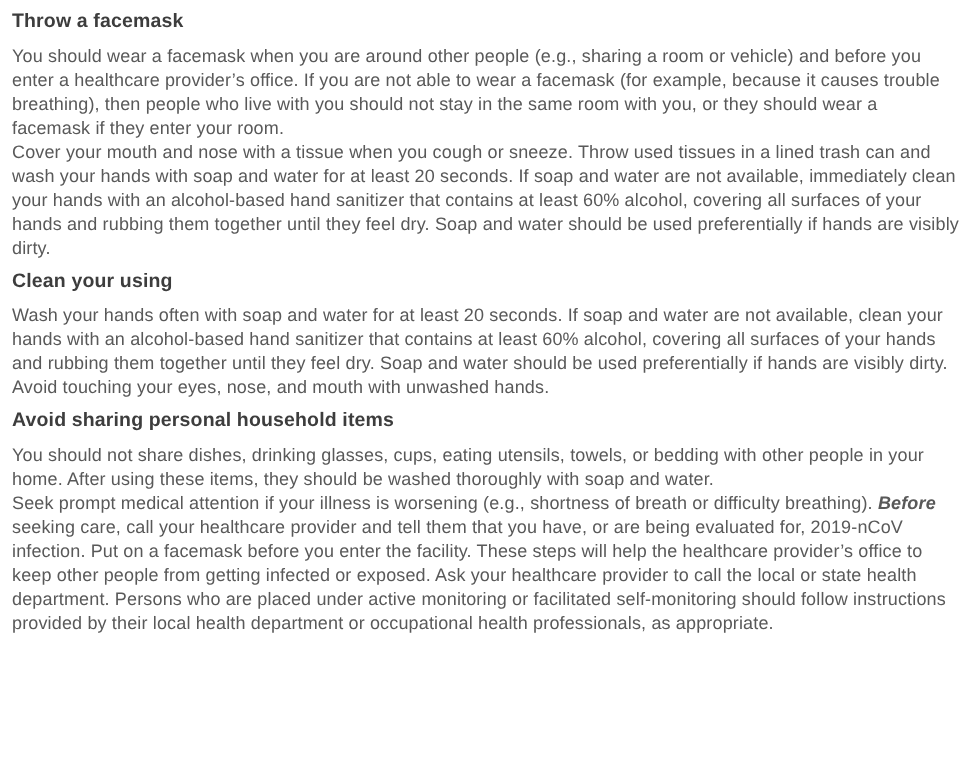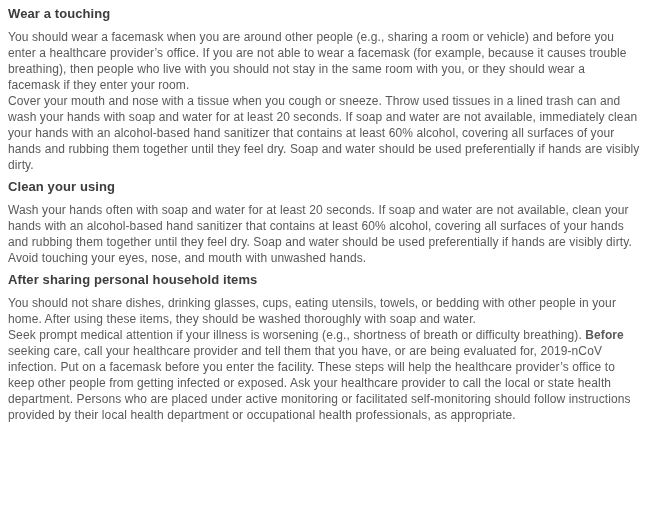--- a/index.html
+++ b/index.html
@@ -30,43 +30,43 @@
     letter-spacing: 0.1px;
   }
   .doc section:first-child h3 { margin-top: 0; }
   .doc p {
     margin: 0;
     font-size: 12px;
     line-height: 16px;
     color: var(--body-color);
     letter-spacing: 0.1px;
   }
-  .doc p b { font-weight: 700; color: var(--body-color); }
+  .doc p b { font-weight: 700; color: var(--body-color); font-style: italic; }
 </style>
 </head>
 <body>
 
 <main class="doc">
 
   <section>
-    <h3>Wear a touching</h3>
+    <h3>Throw a facemask</h3>
     <p>You should wear a facemask when you are around other people (e.g., sharing a room or vehicle) and before you enter a healthcare provider’s office. If you are not able to wear a facemask (for example, because it causes trouble breathing), then people who live with you should not stay in the same room with you, or they should wear a facemask if they enter your room.</p>
   </section>
 
   <section>
     <p>Cover your mouth and nose with a tissue when you cough or sneeze. Throw used tissues in a lined trash can and wash your hands with soap and water for at least 20 seconds. If soap and water are not available, immediately clean your hands with an alcohol-based hand sanitizer that contains at least 60% alcohol, covering all surfaces of your hands and rubbing them together until they feel dry. Soap and water should be used preferentially if hands are visibly dirty.</p>
   </section>
 
   <section>
     <h3>Clean your using</h3>
     <p>Wash your hands often with soap and water for at least 20 seconds. If soap and water are not available, clean your hands with an alcohol-based hand sanitizer that contains at least 60% alcohol, covering all surfaces of your hands and rubbing them together until they feel dry. Soap and water should be used preferentially if hands are visibly dirty. Avoid touching your eyes, nose, and mouth with unwashed hands.</p>
   </section>
 
   <section>
-    <h3>After sharing personal household items</h3>
+    <h3>Avoid sharing personal household items</h3>
     <p>You should not share dishes, drinking glasses, cups, eating utensils, towels, or bedding with other people in your home. After using these items, they should be washed thoroughly with soap and water.</p>
   </section>
 
   <section>
     <p><span>Seek prompt medical attention if your illness is worsening (e.g., shortness of breath or difficulty breathing). </span><b>Before</b><span> seeking care, call your healthcare provider and tell them that you have, or are being evaluated for, 2019-nCoV infection. Put on a facemask before you enter the facility. These steps will help the healthcare provider’s office to keep other people from getting infected or exposed. Ask your healthcare provider to call the local or state health department. Persons who are placed under active monitoring or facilitated self-monitoring should follow instructions provided by their local health department or occupational health professionals, as appropriate.</span></p>
   </section>
 
 </main>
 
 </body></html>

